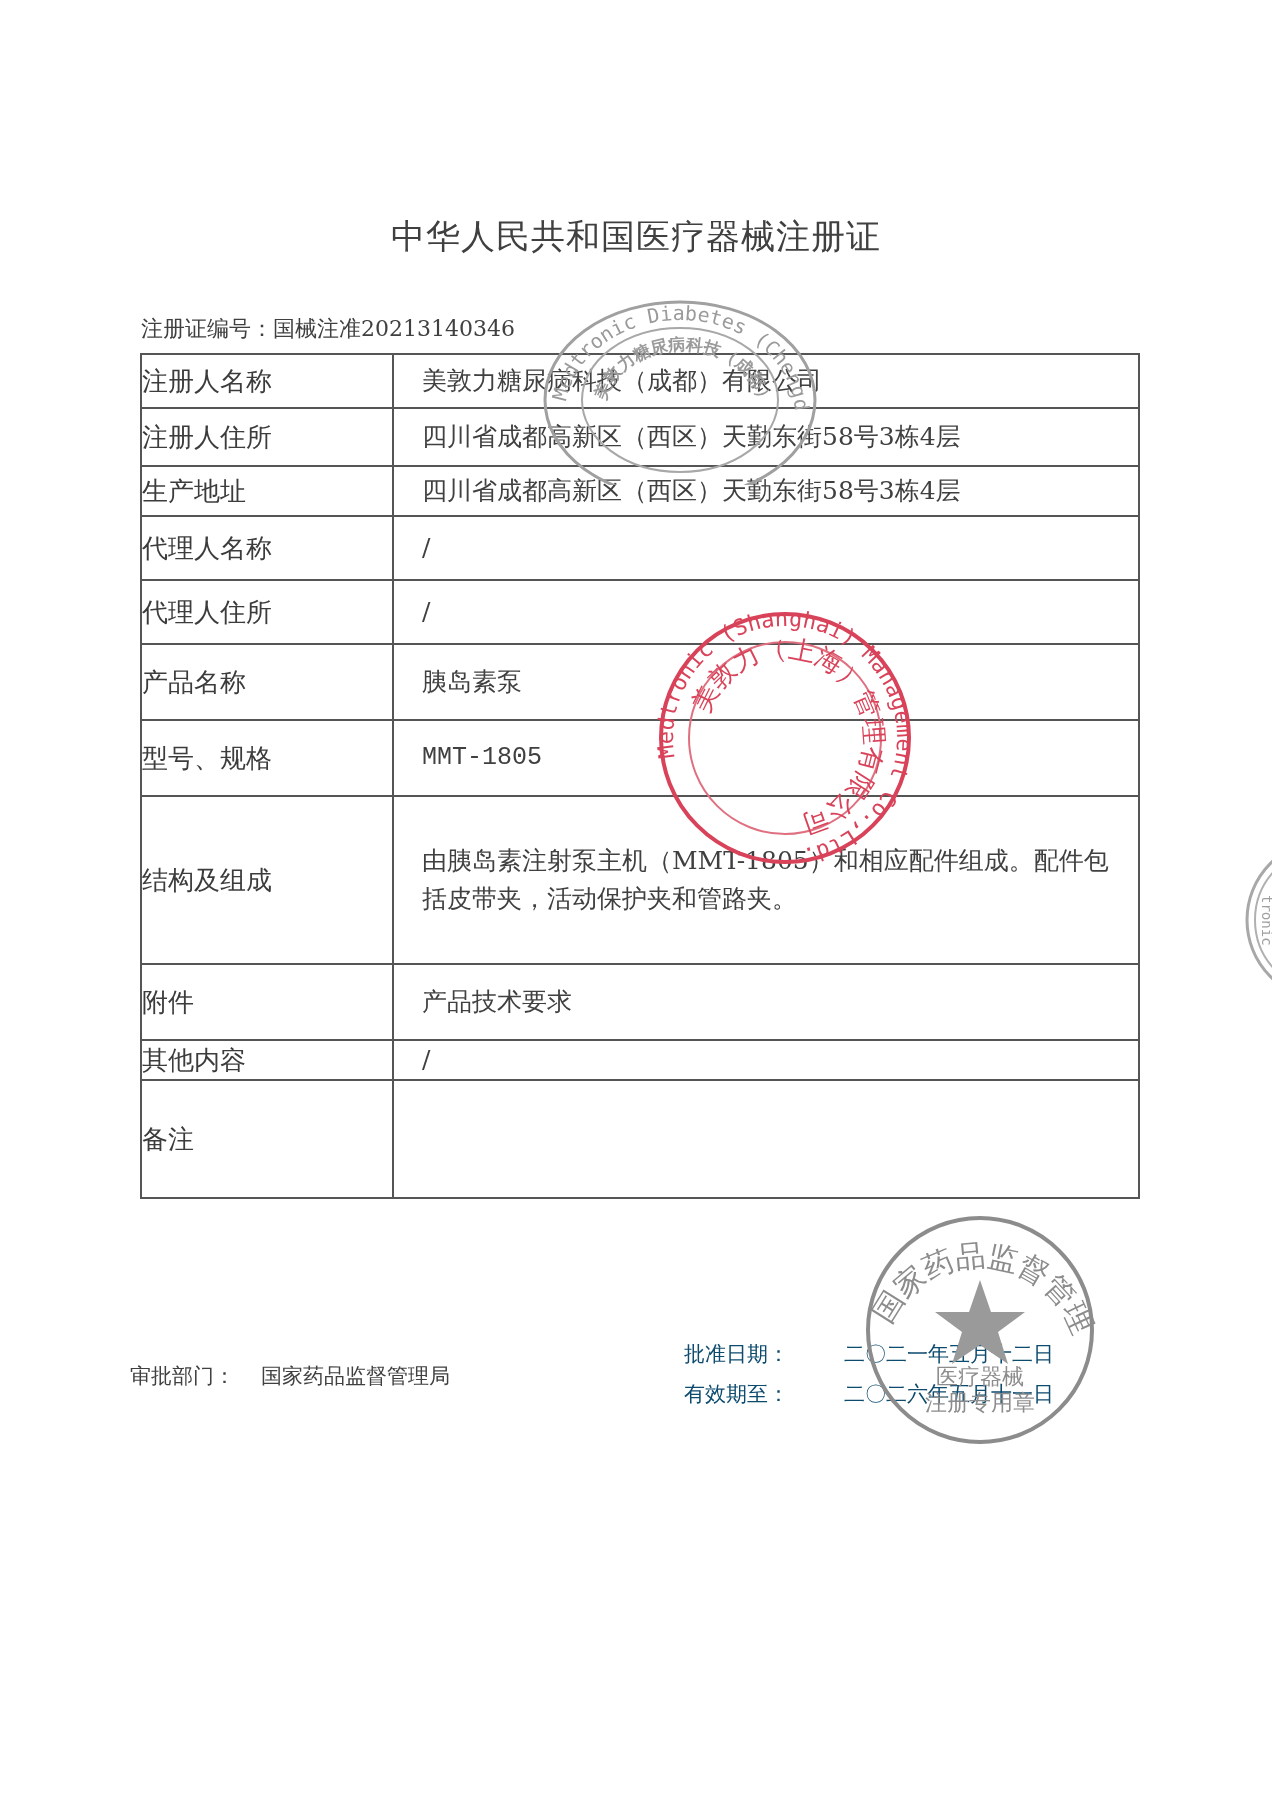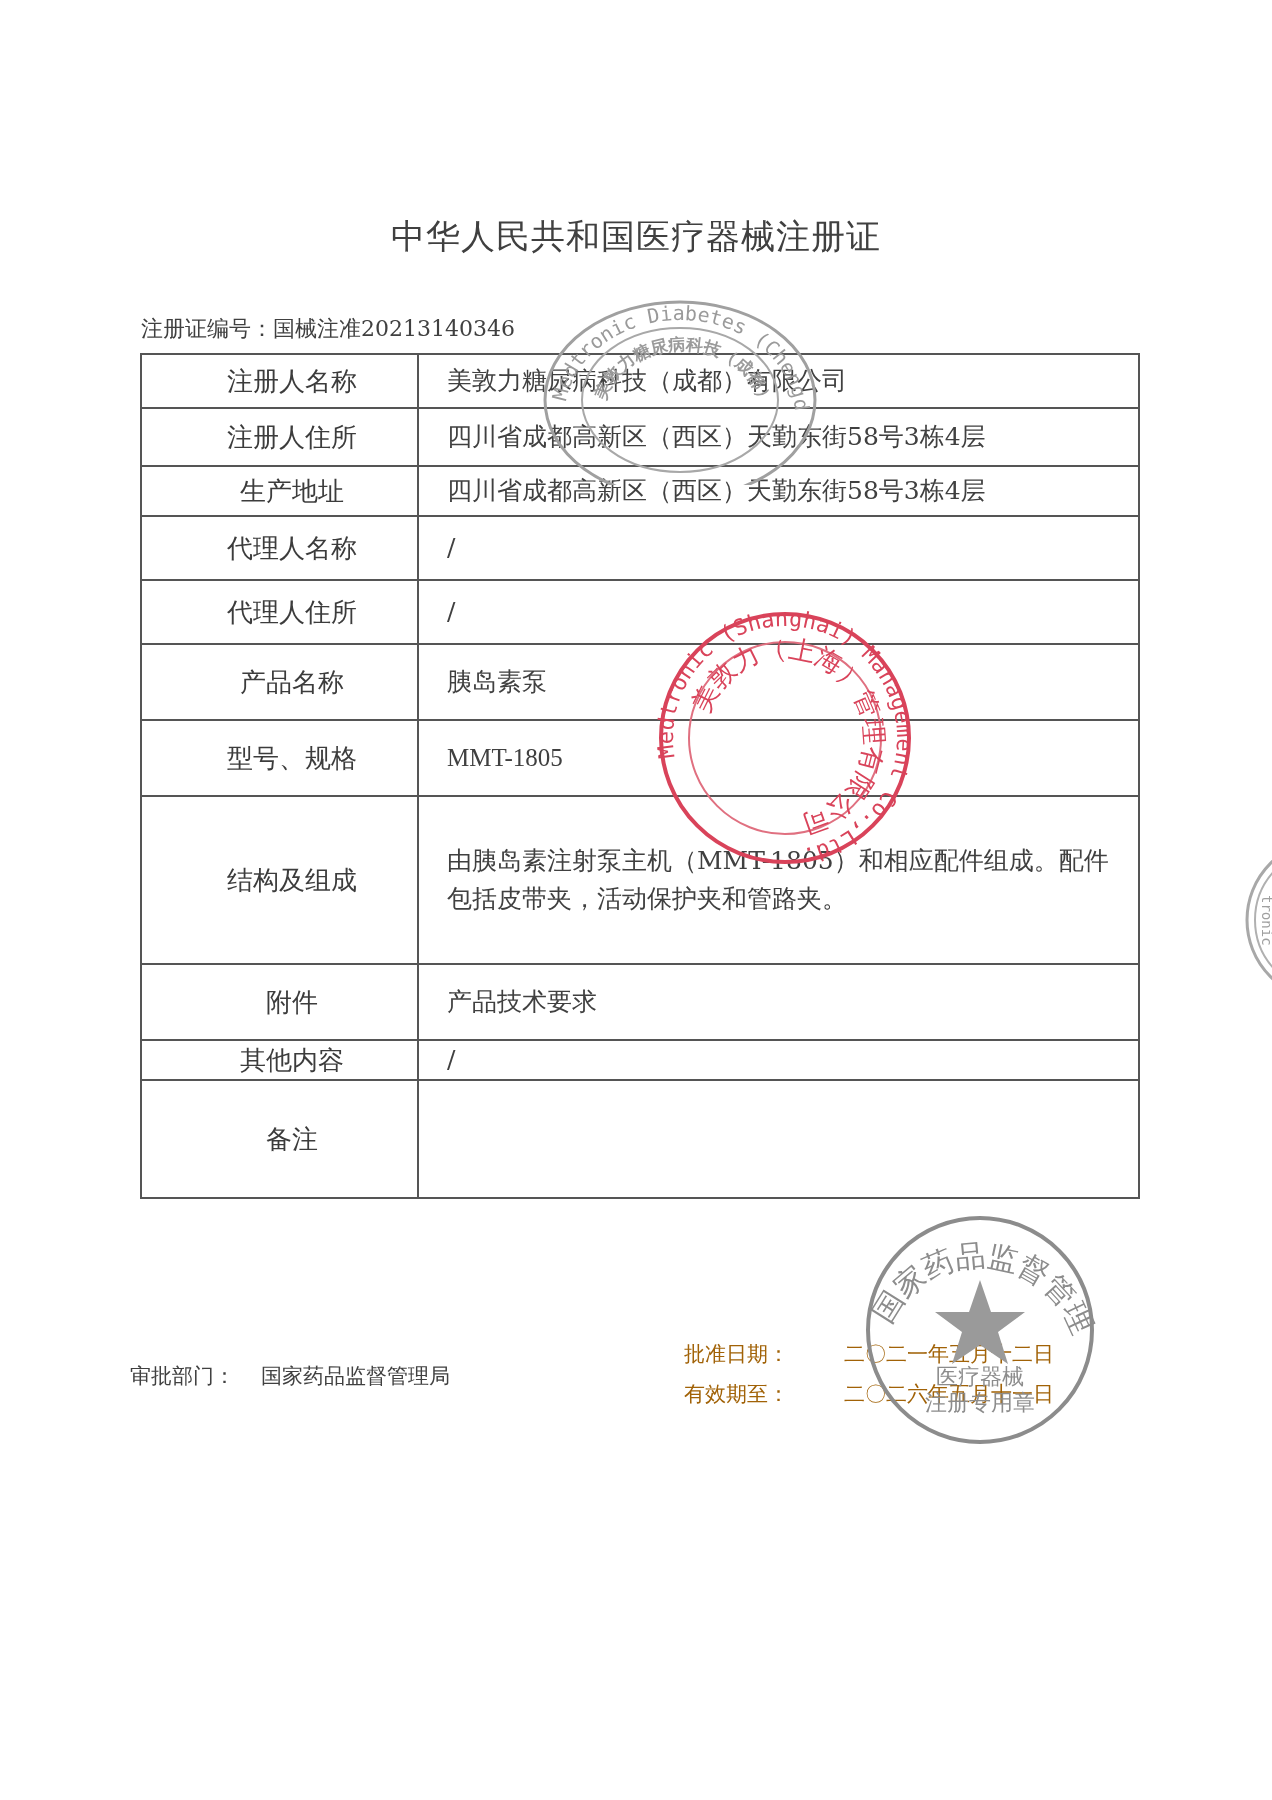--- a/index.html
+++ b/index.html
@@ -22,39 +22,38 @@
       position: absolute; left: 140px; top: 353px; width: 1000px;
       border-collapse: collapse;
       border: 2px solid #4a4a4a;
     }
     .cert-table td {
       border: 2px solid #555;
       padding: 0;
       vertical-align: middle;
     }
     .cert-table td.label {
-      width: 250px; text-align: center; font-size: 26px; color: #3c3c3c;
+      width: 250px; text-align: left; font-size: 26px; color: #3c3c3c;
       font-family: "DejaVu Sans", sans-serif;
-      padding-left: 25px;
     }
     .cert-table td.value {
       padding-left: 28px; padding-right: 6px; font-size: 25px; color: #404040;
       line-height: 38px;
     }
     .footer-left {
       position: absolute; top: 1362px; left: 130px; font-size: 21px; color: #404040;
     }
     .footer-left .lbl { margin-right: 26px; }
     .footer-right {
-      position: absolute; top: 1340px; left: 684px; font-size: 21px; color: #a16207;
+      position: absolute; top: 1340px; left: 684px; font-size: 21px; color: #0c4a6e;
     }
     .footer-right .row { height: 40px; display: flex; }
     .footer-right .lbl { width: 160px; }
     .stamp { position: absolute; pointer-events: none; }
-    .mono { font-family: Liberation Serif, serif; }
+    .mono { font-family: Liberation Mono, monospace; }
   </style>
 </head>
 <body>
 
 <div class="title">中华人民共和国医疗器械注册证</div>
 
 <div class="reg-no">
   <span>注册证编号：</span><span>国械注准20213140346</span>
 </div>
 

